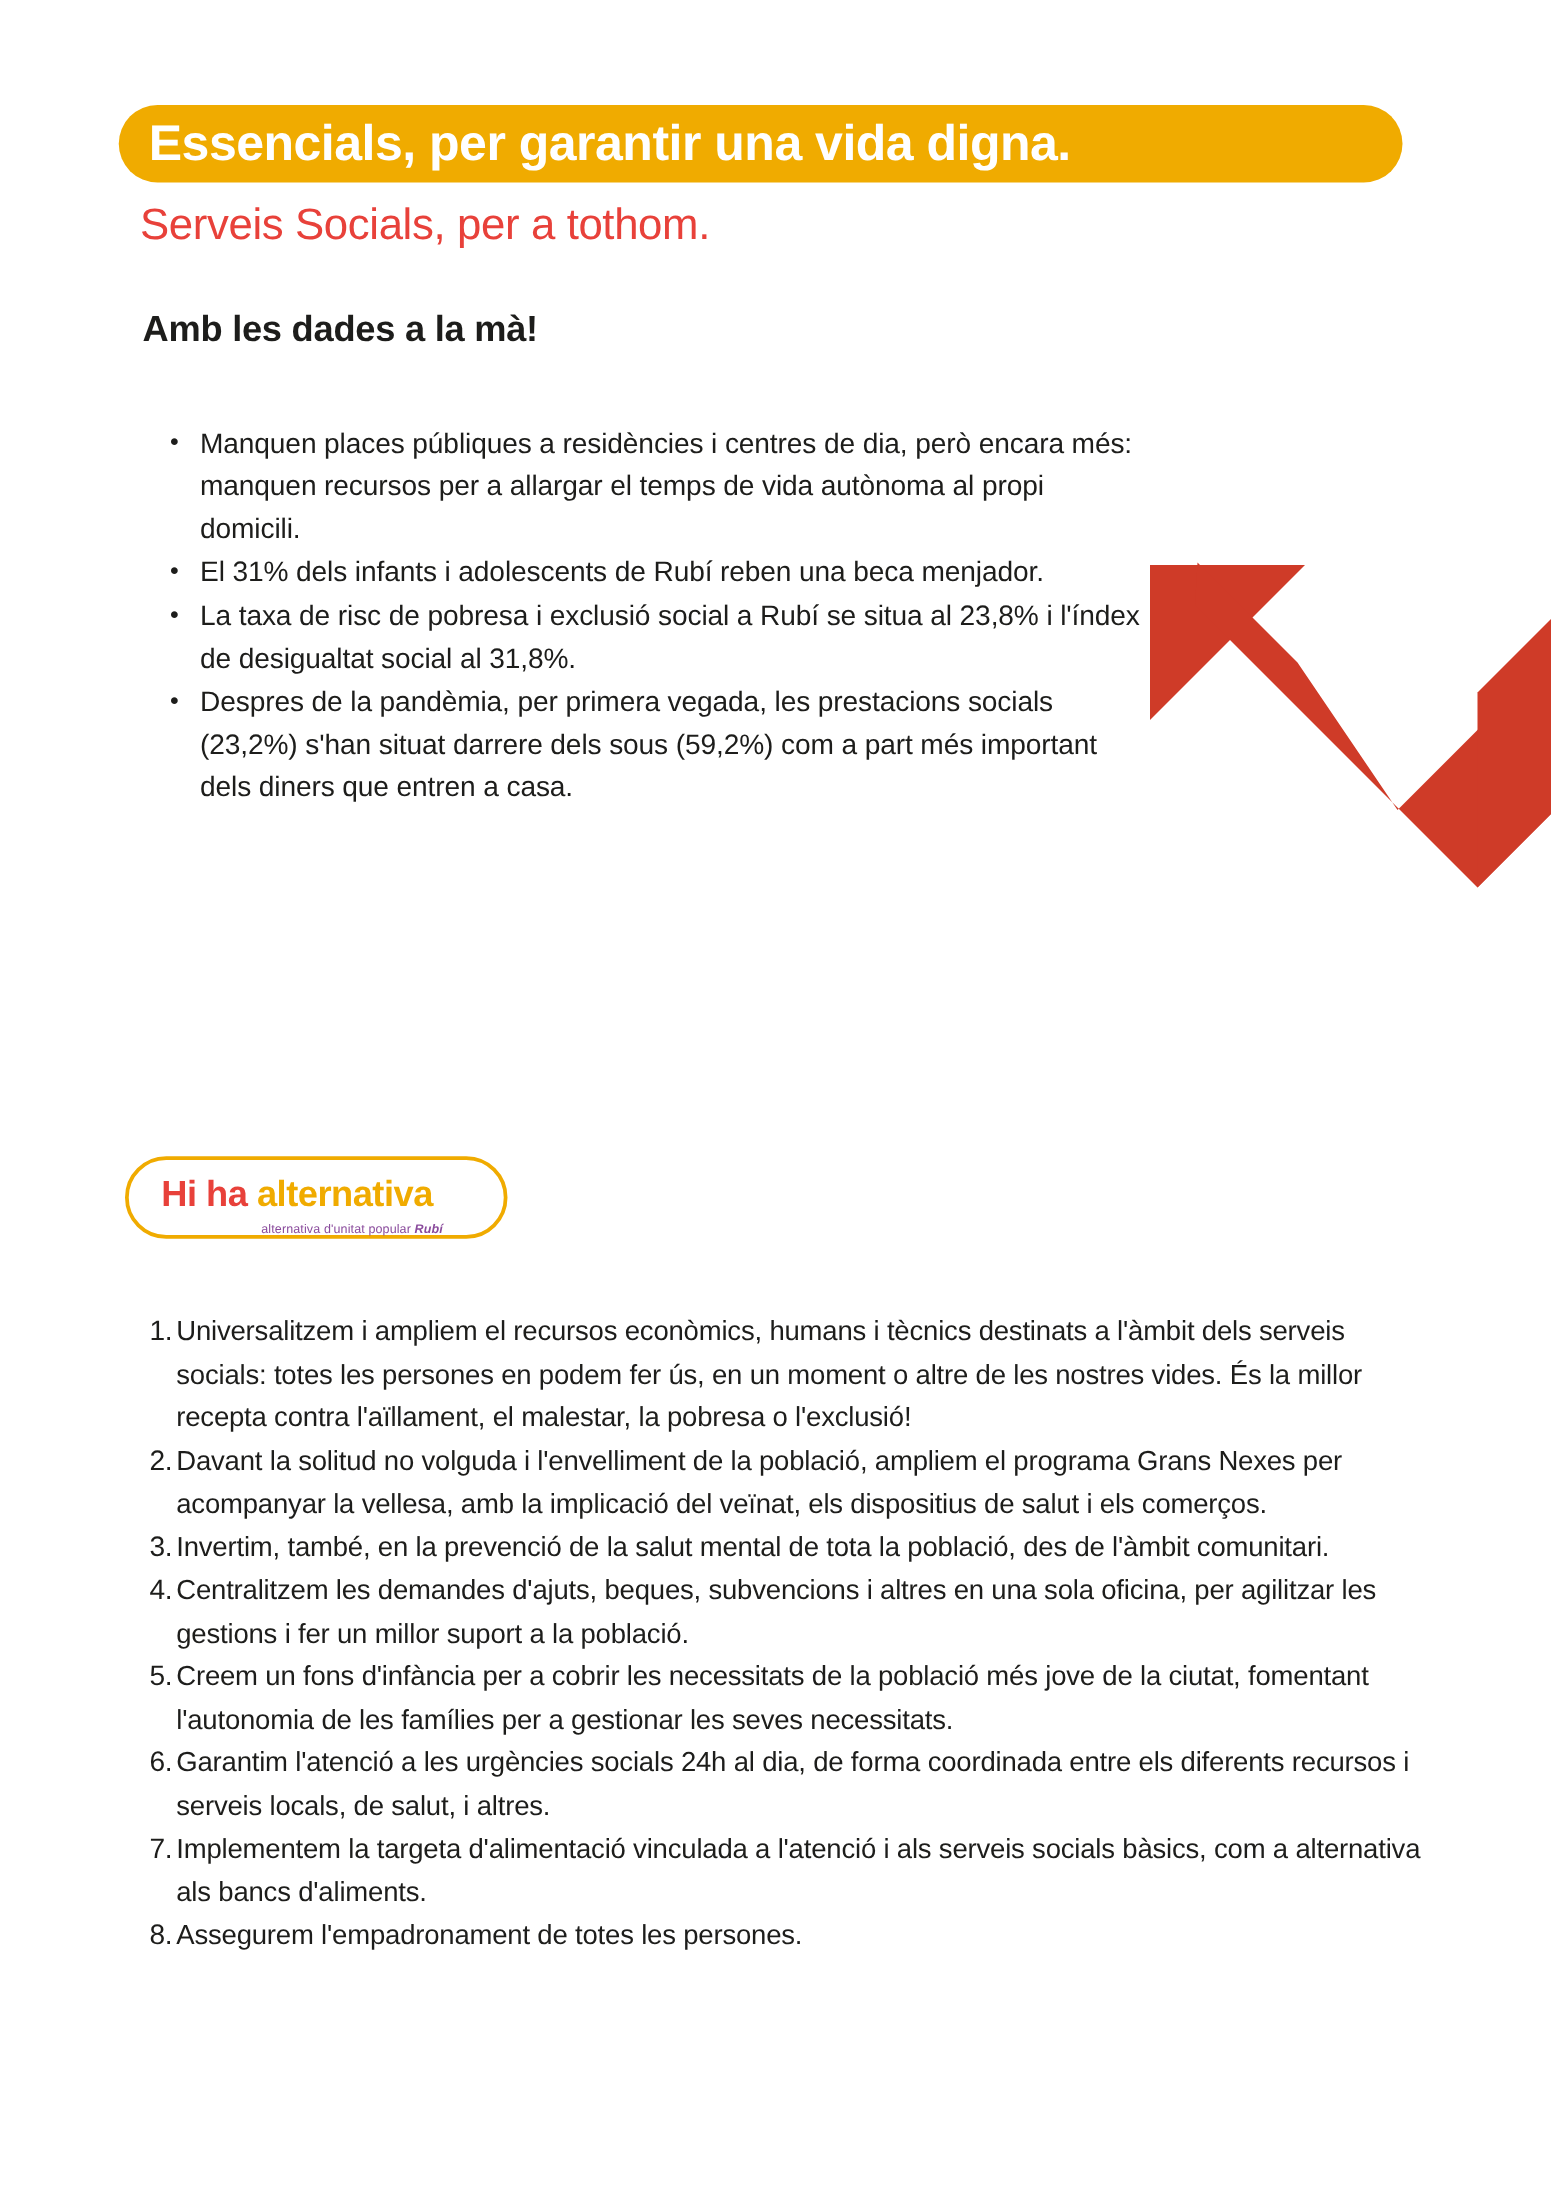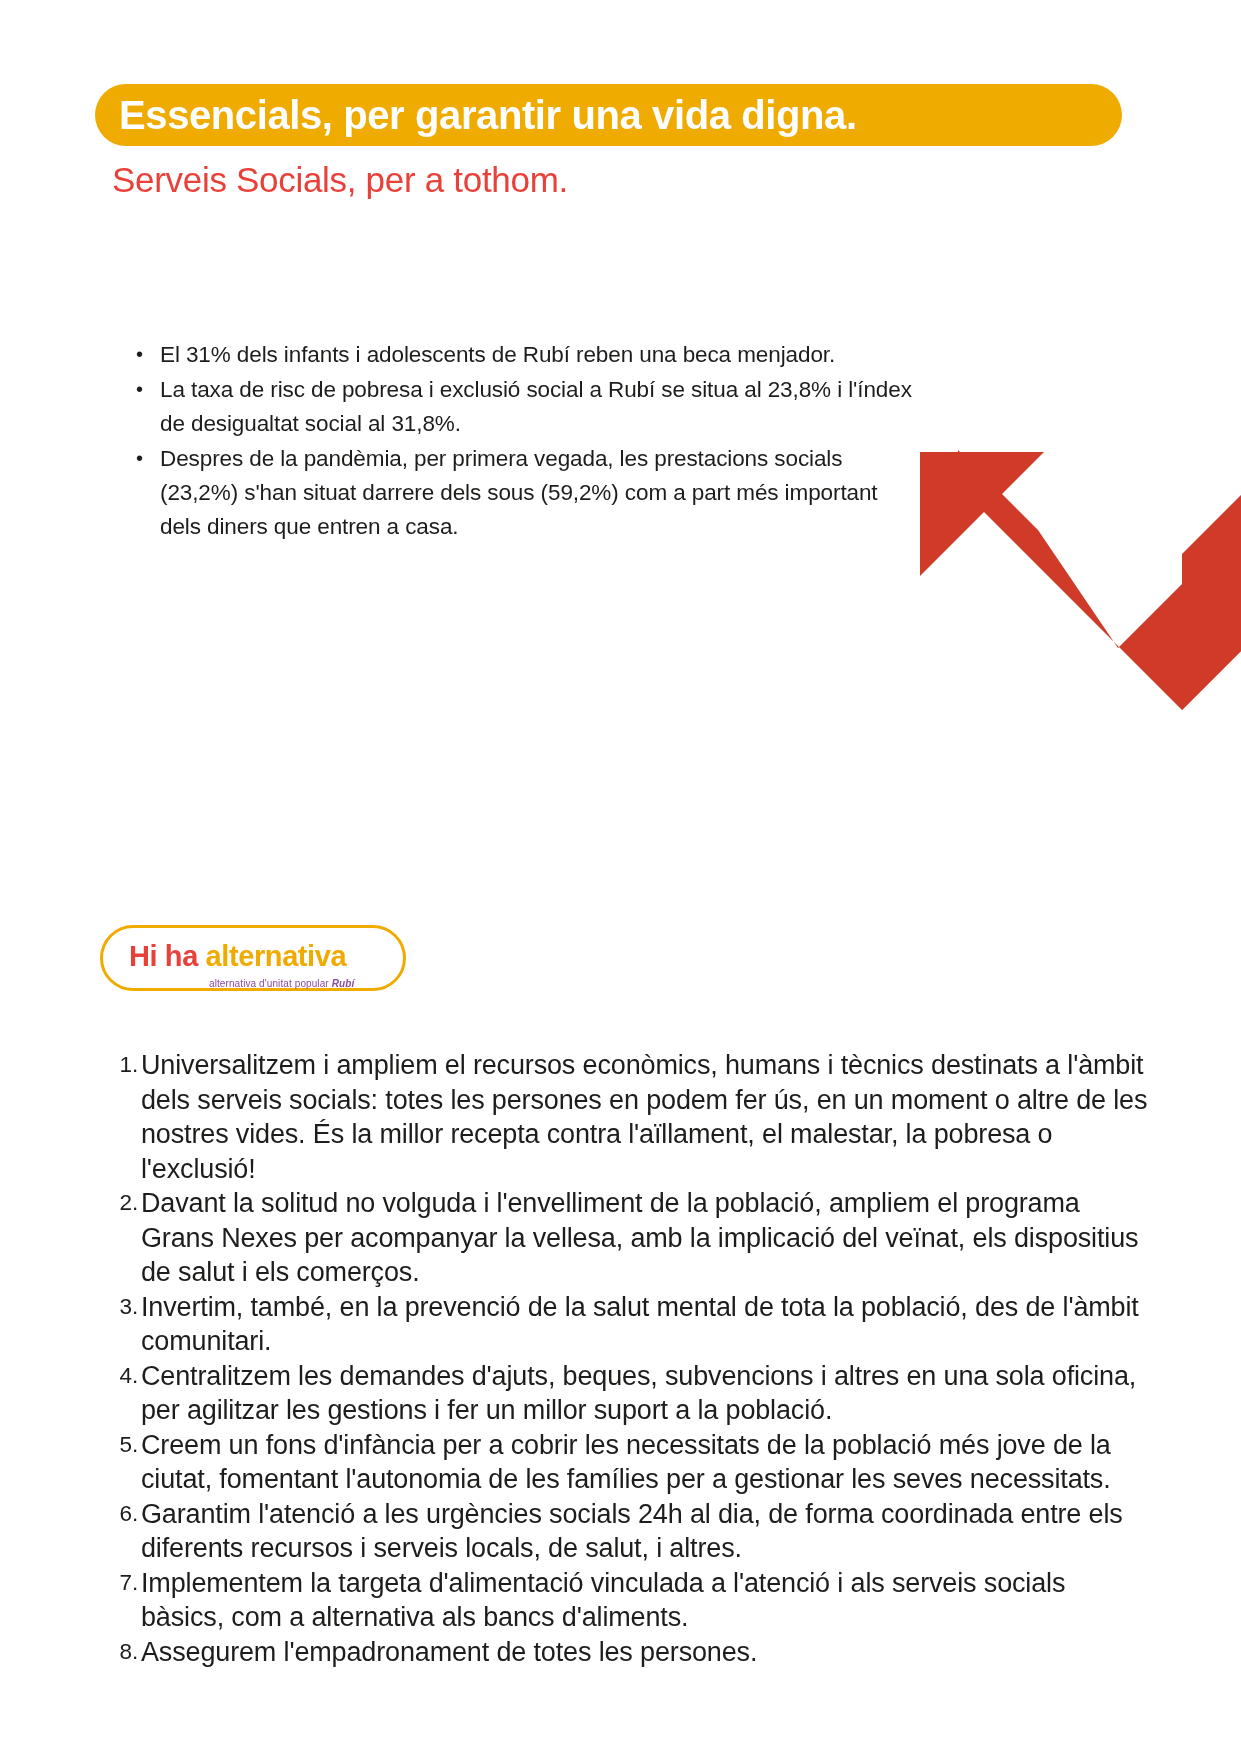--- a/index.html
+++ b/index.html
@@ -156,21 +156,21 @@
   }
   .proposals ol {
     margin: 0;
     padding: 0;
     list-style: none;
     counter-reset: prop;
   }
   .proposals li {
     position: relative;
     counter-increment: prop;
-    font-size: 27px;
+    font-size: 22px;
     line-height: 34.5px;
     color: #1d1d1b;
     padding-left: 33px;
     margin-bottom: 0px;
     letter-spacing: -0.15px;
   }
   .proposals li::before {
     content: counter(prop) ".";
     position: absolute;
     left: 0;
@@ -185,23 +185,25 @@
 <body>
 
 <div class="page">
 
   <div class="title-banner">
     <span class="title-text">Essencials, per garantir una vida digna.</span>
   </div>
 
   <div class="subtitle">Serveis Socials, per a tothom.</div>
 
+  <div class="section-heading">Amb les dades a la mà!</div>
 
   <div class="facts">
     <ul>
+      <li>Manquen places públiques a residències i centres de dia, però encara més: manquen recursos per a allargar el temps de vida autònoma al propi domicili.</li>
       <li>El 31% dels infants i adolescents de Rubí reben una beca menjador.</li>
       <li>La taxa de risc de pobresa i exclusió social a Rubí se situa al 23,8% i l'índex de desigualtat social al 31,8%.</li>
       <li>Despres de la pandèmia, per primera vegada, les prestacions socials (23,2%) s'han situat darrere dels sous (59,2%) com a part més important dels diners que entren a casa.</li>
     </ul>
   </div>
 
   <div class="arrow-graphic">
     <svg width="330" height="290" viewBox="0 0 330 290" xmlns="http://www.w3.org/2000/svg">
       <polygon points="8,0 132,0 78,54 192,168 268,92 330,154 330,260 192,290 8,104" fill="#cf3b28" style="display:none"></polygon>
       <path d="M4 2 L128 2 L72 58 L190 176 L262 104 L330 172 L330 286 L186 286 L186 240 L262 240 L262 172 L190 240 L4 54 Z" fill="#cf3b28" style="display:none"></path>

